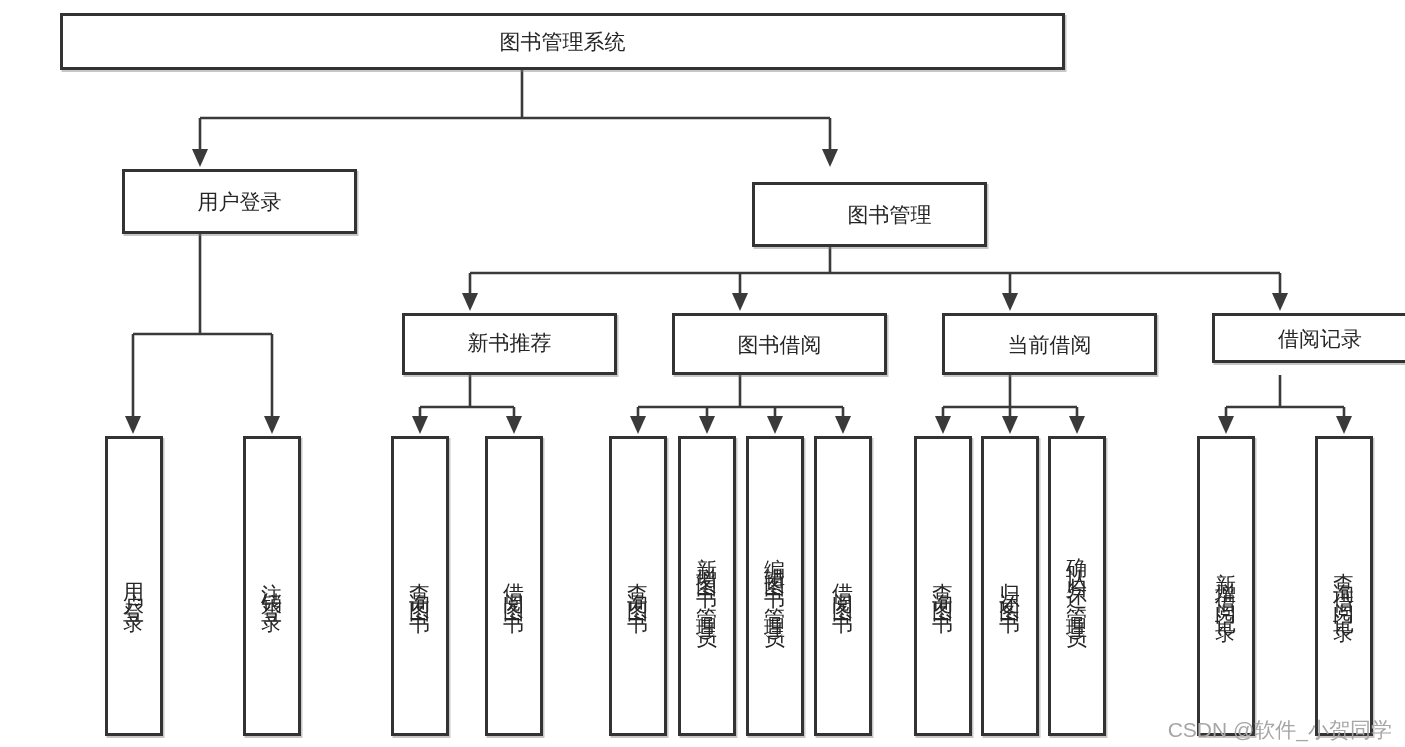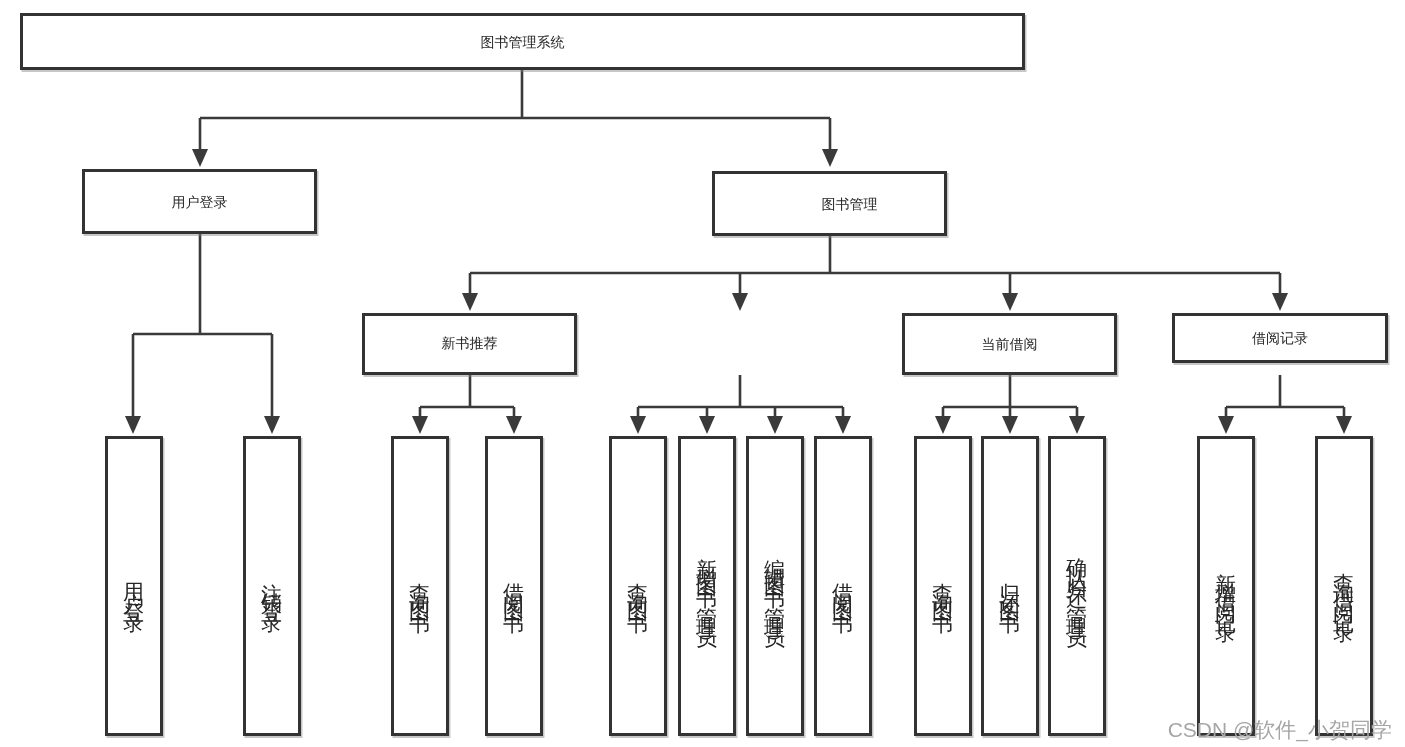--- a/index.html
+++ b/index.html
@@ -34,23 +34,24 @@
   .node {
     position: absolute;
     box-sizing: border-box;
     background: var(--box-bg);
     border: 3px solid var(--box-border);
     box-shadow: 1.5px 2px 0 rgba(130,130,130,0.45);
     display: flex;
     align-items: center;
     justify-content: center;
     color: var(--text);
-    font-size: 14px;
+    font-size: 21px;
     line-height: 1;
     white-space: nowrap;
+    margin-left: 40px;
   }
   .leaf {
     position: absolute;
     box-sizing: border-box;
     width: 58px;
     height: 300px;
     top: 436px;
     background: var(--box-bg);
     border: 3px solid var(--box-border);
     box-shadow: 1.5px 2px 0 rgba(130,130,130,0.45);
@@ -113,26 +114,29 @@
     <polygon class="arrowhead" points="1344,434 1336,416 1352,416"></polygon>
   </svg>
 
   <div class="node" style="left:20px; top:13px; width:1005px; height:57px;">
     <span>图书管理系统</span>
   </div>
 
   <div class="node" style="left:82px; top:169px; width:235px; height:65px;">
     <span>用户登录</span>
   </div>
-  <div class="node" style="left:712px; top:171px; width:235px; height:65px;padding-left:40px;">
+  <div class="node" style="left:712px; top:182px; width:235px; height:65px;padding-left:40px;">
     <span>图书管理</span>
   </div>
 
   <div class="node" style="left:362px; top:313px; width:215px; height:62px;font-family:Liberation Mono, monospace;">
     <span>新书推荐</span>
+  </div>
+  <div class="node" style="left:632px; top:313px; width:215px; height:62px;">
+    <span>图书借阅</span>
   </div>
   <div class="node" style="left:902px; top:313px; width:215px; height:62px;">
     <span>当前借阅</span>
   </div>
   <div class="node" style="left:1172px; top:313px; width:216px; height:50px;">
     <span>借阅记录</span>
   </div>
 
   <div class="leaf" style="left:105px;">
     <span class="vtext">用户登录</span>

